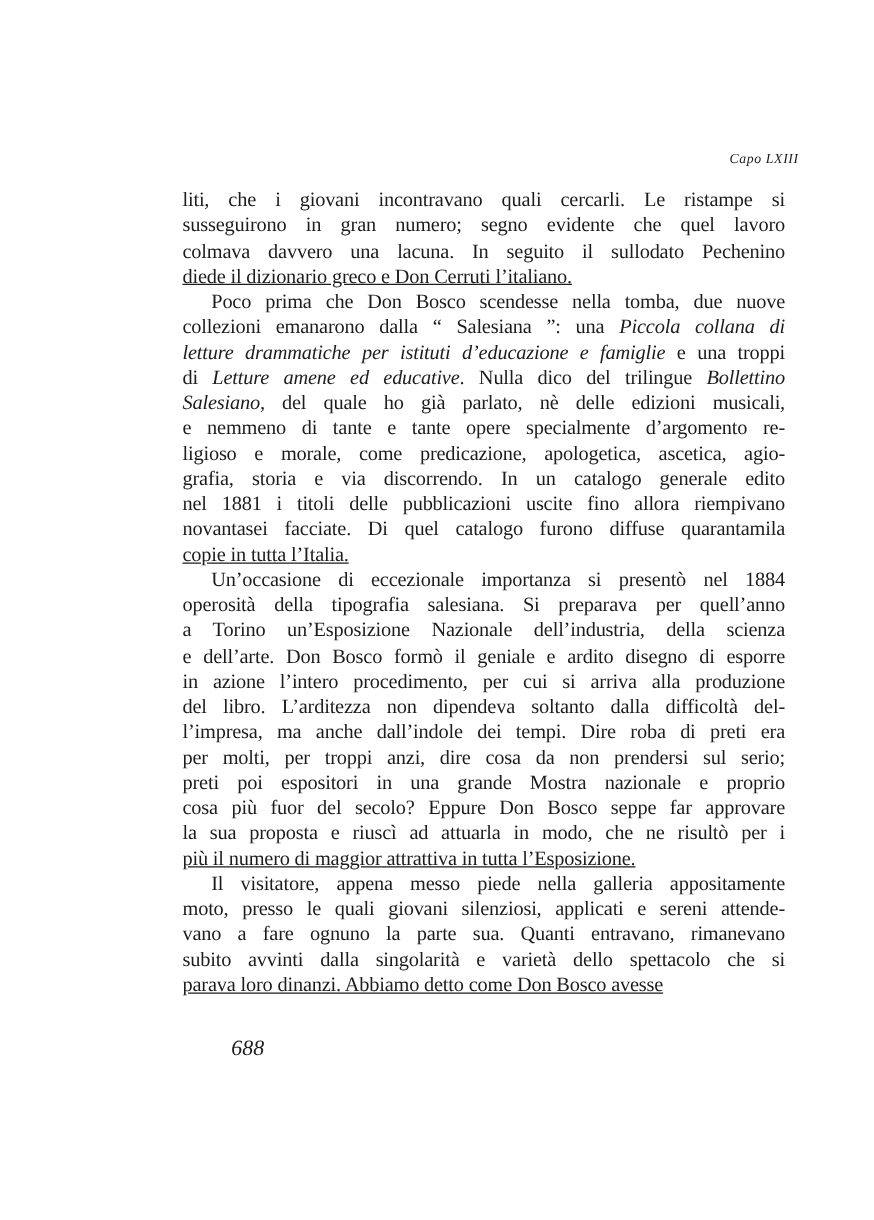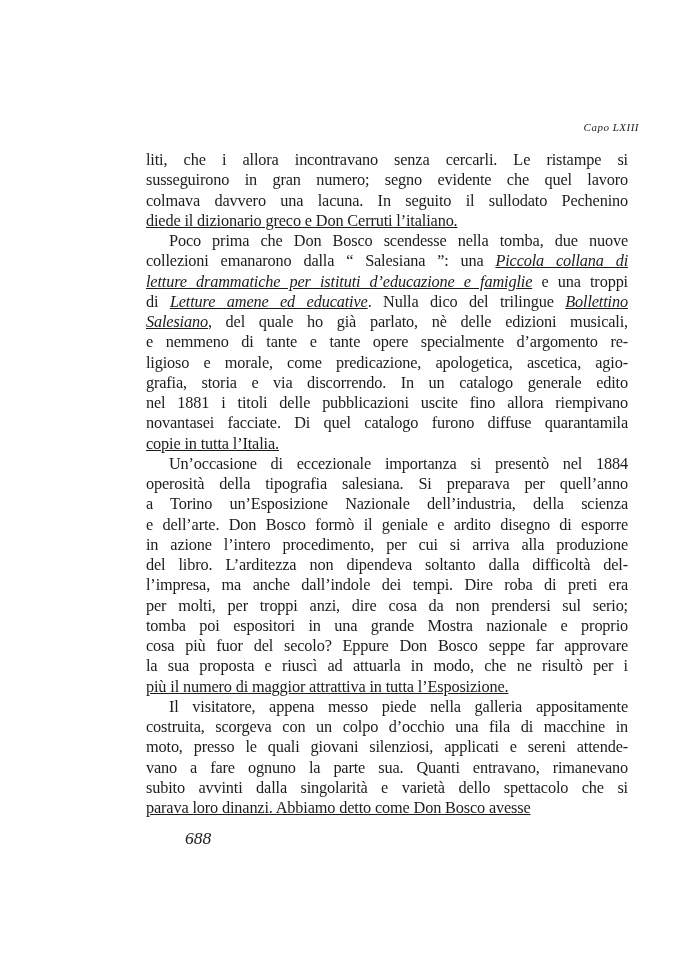--- a/index.html
+++ b/index.html
@@ -28,36 +28,36 @@
     letter-spacing: -0.15px;
   }
   .line {
     height: 20.25px;
     line-height: 20.25px;
     text-align: justify;
     text-align-last: justify;
     white-space: normal;
   }
   .line.last { text-align-last: left; text-decoration: underline; }
-  .it { font-style: italic; text-decoration: underline; }
+  .it { font-style: italic; }
   .page-number {
     position: absolute;
     left: 185px; top: 828px;
     font-style: italic;
     font-size: 17.5px;
   }
 </style>
 </head>
 <body>
 
 <div class="page">
   <div class="running-header">Capo LXIII</div>
 
   <div class="body-text">
-      <div class="line"><span>liti, che i allora incontravano senza cercarli. Le ristampe si</span></div>
+      <div class="line"><span>liti, che i giovani incontravano quali cercarli. Le ristampe si</span></div>
       <div class="line"><span>susseguirono in gran numero; segno evidente che quel lavoro</span></div>
       <div class="line"><span>colmava davvero una lacuna. In seguito il sullodato Pechenino</span></div>
       <div class="line last"><span>diede il dizionario greco e Don Cerruti l’italiano.</span></div>
       <div class="line" style="text-indent: 23px;"><span>Poco prima che Don Bosco scendesse nella tomba, due nuove</span></div>
       <div class="line"><span>collezioni emanarono dalla “ Salesiana ”: una </span><span class="it">Piccola collana di</span></div>
       <div class="line"><span class="it">letture drammatiche per istituti d’educazione e famiglie</span><span> e una troppi</span></div>
       <div class="line"><span>di </span><span class="it">Letture amene ed educative</span><span>. Nulla dico del trilingue </span><span class="it">Bollettino</span></div>
       <div class="line"><span class="it">Salesiano</span><span>, del quale ho già parlato, nè delle edizioni musicali,</span></div>
       <div class="line"><span>e nemmeno di tante e tante opere specialmente d’argomento re-</span></div>
       <div class="line"><span>ligioso e morale, come predicazione, apologetica, ascetica, agio-</span></div>
@@ -66,26 +66,25 @@
       <div class="line"><span>novantasei facciate. Di quel catalogo furono diffuse quarantamila</span></div>
       <div class="line last"><span>copie in tutta l’Italia.</span></div>
       <div class="line" style="text-indent: 23px;"><span>Un’occasione di eccezionale importanza si presentò nel 1884</span></div>
       <div class="line"><span>operosità della tipografia salesiana. Si preparava per quell’anno</span></div>
       <div class="line"><span>a Torino un’Esposizione Nazionale dell’industria, della scienza</span></div>
       <div class="line"><span>e dell’arte. Don Bosco formò il geniale e ardito disegno di esporre</span></div>
       <div class="line"><span>in azione l’intero procedimento, per cui si arriva alla produzione</span></div>
       <div class="line"><span>del libro. L’arditezza non dipendeva soltanto dalla difficoltà del-</span></div>
       <div class="line"><span>l’impresa, ma anche dall’indole dei tempi. Dire roba di preti era</span></div>
       <div class="line"><span>per molti, per troppi anzi, dire cosa da non prendersi sul serio;</span></div>
-      <div class="line"><span>tomba poi espositori in una grande Mostra nazionale e proprio</span></div>
+      <div class="line"><span>preti poi espositori in una grande Mostra nazionale e proprio</span></div>
       <div class="line"><span>cosa più fuor del secolo? Eppure Don Bosco seppe far approvare</span></div>
       <div class="line"><span>la sua proposta e riuscì ad attuarla in modo, che ne risultò per i</span></div>
       <div class="line last"><span>più il numero di maggior attrattiva in tutta l’Esposizione.</span></div>
       <div class="line" style="text-indent: 23px;"><span>Il visitatore, appena messo piede nella galleria appositamente</span></div>
-      <div class="line"><span>costruita, scorgeva con un colpo d’occhio una fila di macchine in</span></div>
       <div class="line"><span>moto, presso le quali giovani silenziosi, applicati e sereni attende-</span></div>
       <div class="line"><span>vano a fare ognuno la parte sua. Quanti entravano, rimanevano</span></div>
       <div class="line"><span>subito avvinti dalla singolarità e varietà dello spettacolo che si</span></div>
       <div class="line last"><span>parava loro dinanzi. Abbiamo detto come Don Bosco avesse</span></div>
     </div>
 
   <div class="page-number">688</div>
 </div>
 
 </body></html>

